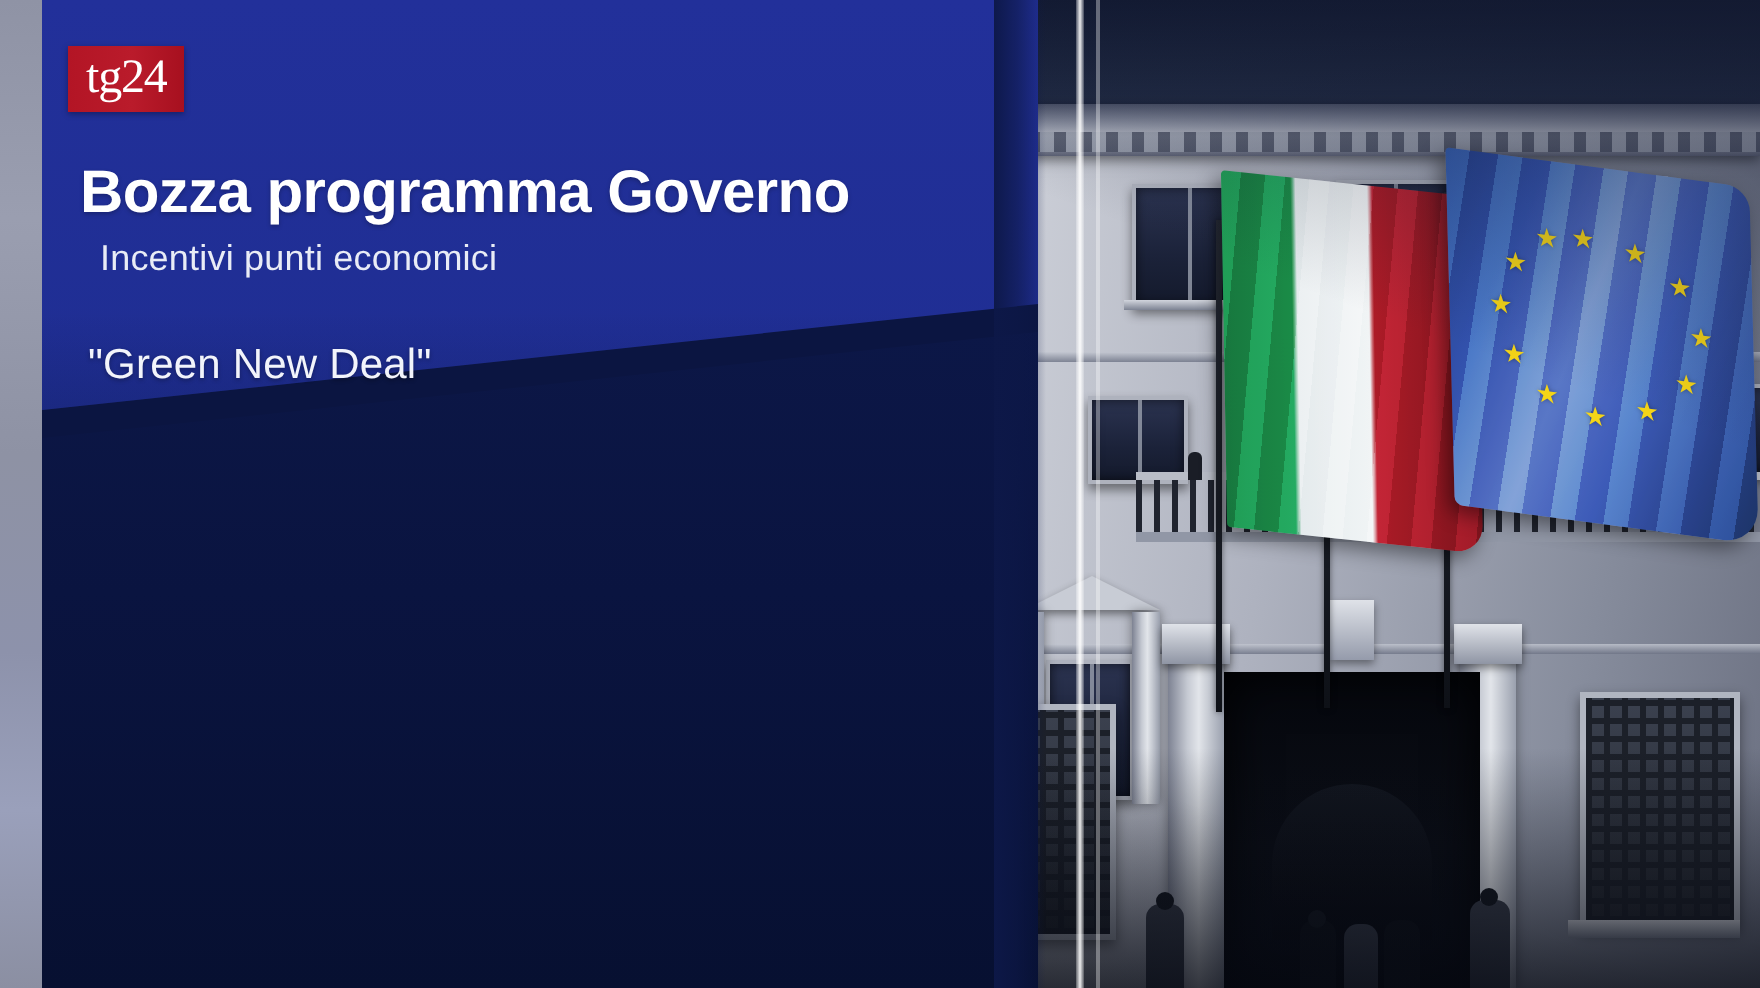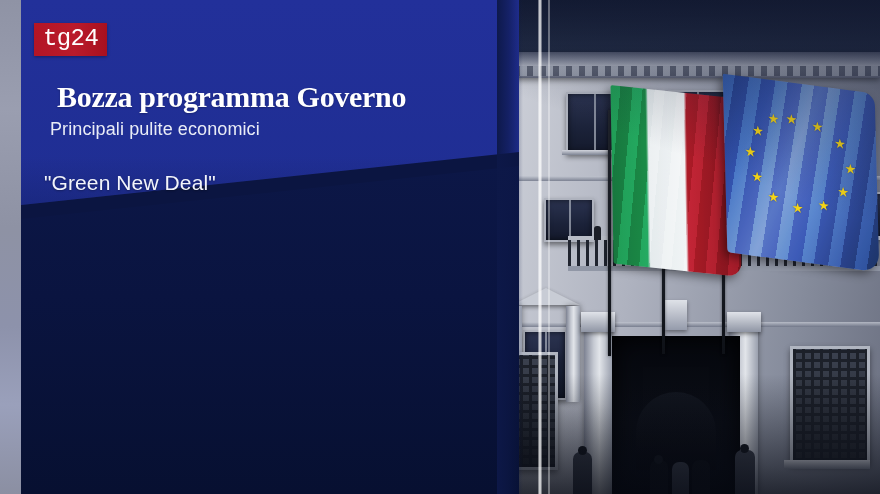--- a/index.html
+++ b/index.html
@@ -204,28 +204,28 @@
     color:#111111;font-weight:bold;font-size:25px;letter-spacing:-1.1px;
     line-height:1;position:relative;top:-1px;
     font-family:"Liberation Sans",sans-serif;
   }
   #logo .tg-box{
     background:linear-gradient(90deg,#b31525 0%,#ba1b2b 55%,#a7101f 100%);
     display:flex;align-items:center;justify-content:center;padding:0 9px;
   }
   #logo .tg-text{
     color:#ffffff;font-size:24px;letter-spacing:-.6px;line-height:1;
-    position:relative;top:-1px;font-family:Liberation Mono, monospace;
+    position:relative;top:-1px;font-family:Liberation Serif, serif;
   }
 
   
   #headline{
-    position:absolute;left:57px;top:81px;width:440px;
+    position:absolute;left:40px;top:81px;width:440px;
     color:#ffffff;font-size:30px;font-weight:bold;letter-spacing:-.3px;
-    line-height:1.06;text-shadow:0 1px 2px rgba(0,0,0,.25);font-family:Liberation Serif, serif;
+    line-height:1.06;text-shadow:0 1px 2px rgba(0,0,0,.25);
   }
   #subhead{
     position:absolute;left:50px;top:119px;width:440px;
     color:#e9ecf6;font-size:18px;font-weight:normal;letter-spacing:.1px;
     line-height:1.15;
   }
   .bullet{
     position:absolute;left:44px;width:460px;
     color:#f2f4fb;font-size:21px;line-height:1.42;letter-spacing:.1px;
     text-shadow:0 1px 2px rgba(0,0,0,.3);
@@ -342,20 +342,20 @@
   </div>
   <div id="panel-fade"></div>
 
   <div id="logo">
     <div class="tg-box">
       <span class="tg-text">tg24</span>
     </div>
   </div>
 
   <div id="headline">Bozza programma Governo</div>
-  <div id="subhead">Principali pulite economici</div>
+  <div id="subhead">Incentivi punti economici</div>
 
   <div class="bullet" id="bullet1">
     <div>"Green New Deal"</div>
   </div>
 
 
 </div>
 
 </body></html>

